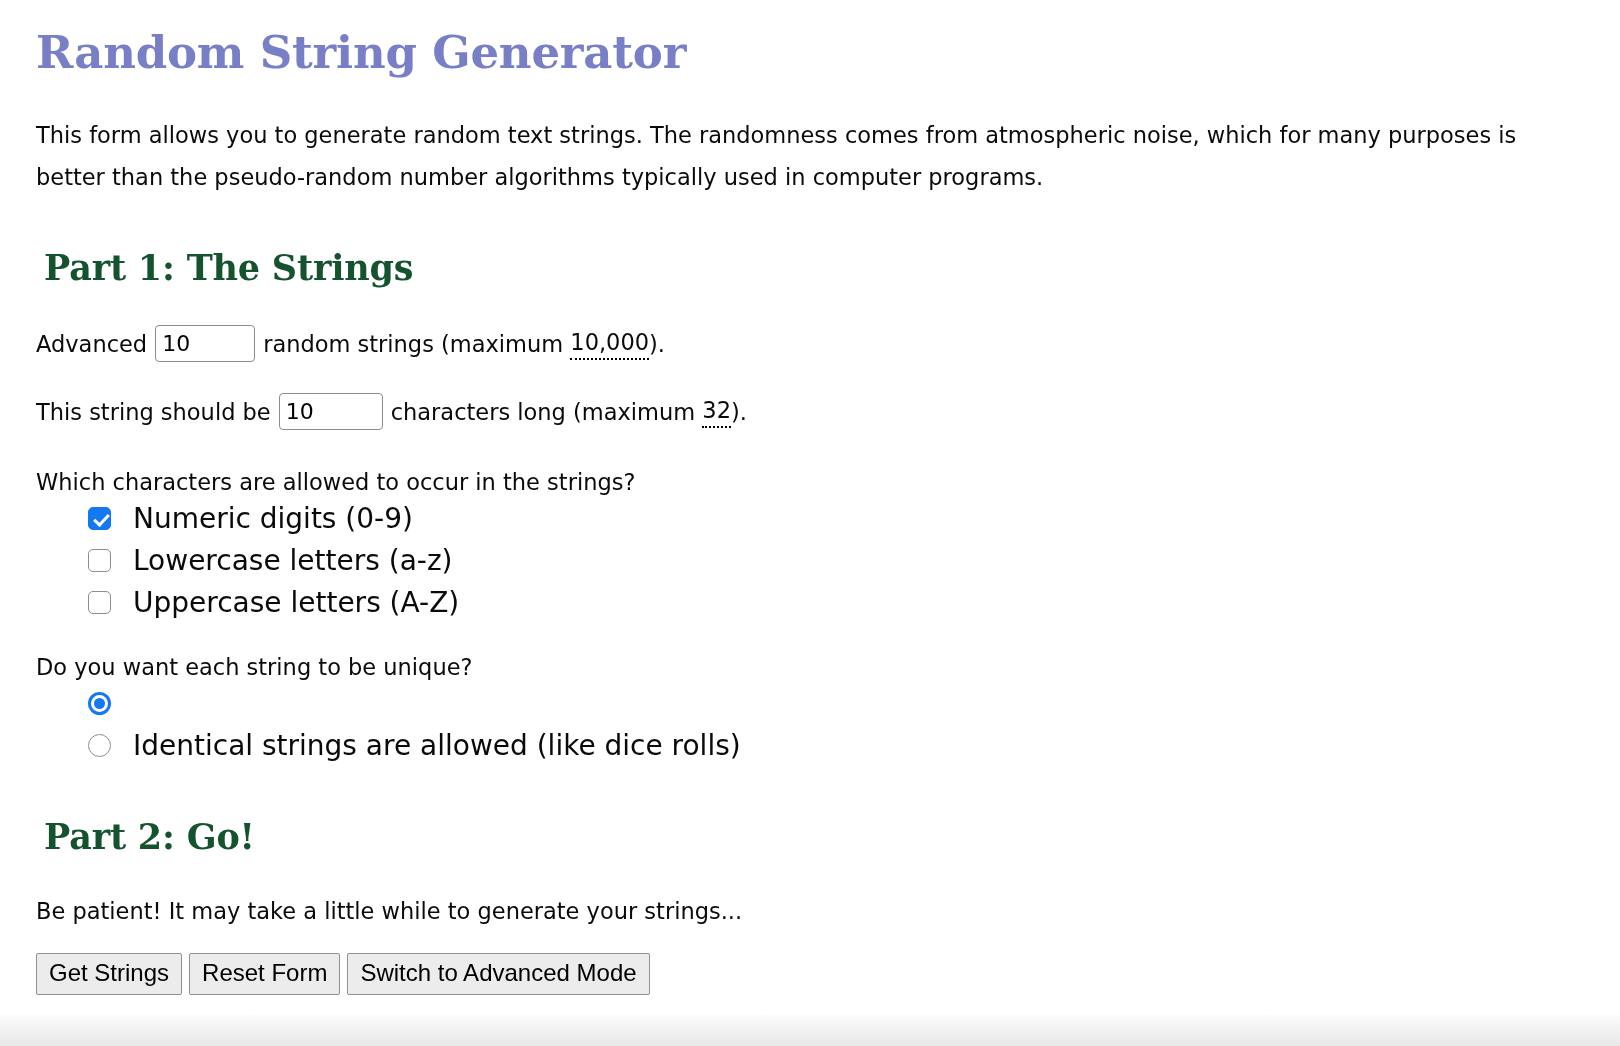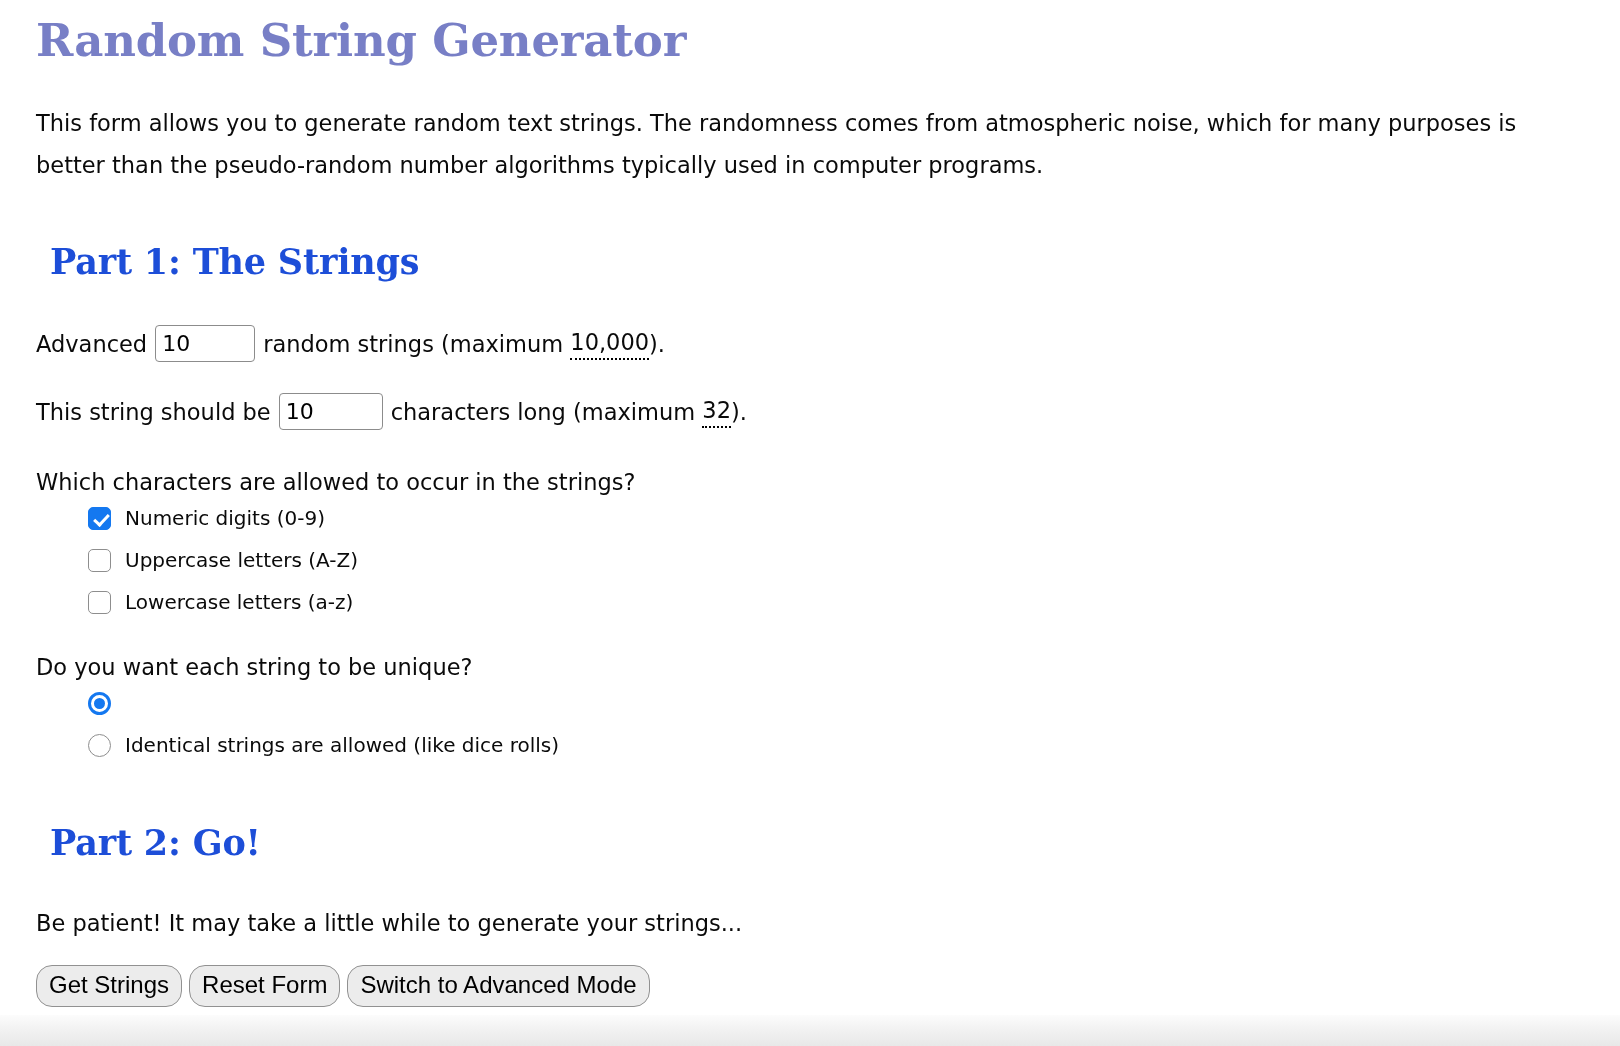--- a/index.html
+++ b/index.html
@@ -10,21 +10,21 @@
   body {
     width: 1620px;
     height: 1046px;
     position: relative;
     overflow: hidden;
     font-family: "DejaVu Sans", sans-serif;
     color: #000000;
   }
   .page {
     position: absolute;
-    left: 0; top: 0;
+    left: 0; top: 12px;
     width: 1620px;
     height: 1015px;
     background: #ffffff;
     padding: 0;
     box-sizing: border-box;
   }
   .inner {
     padding: 0 36px;
   }
 
@@ -37,22 +37,22 @@
     margin: 0;
     padding-top: 17px;
     letter-spacing: -0.2px;
   }
 
   h2.section-title {
     font-family: "DejaVu Serif", "Liberation Serif", serif;
     font-weight: bold;
     font-size: 35px;
     line-height: 1.05;
-    color: #1d4ed8;
-    margin: 14px;
+    color: #14532d;
+    margin: 8px;
     letter-spacing: -0.2px;
   }
 
   p.intro {
     font-family: "DejaVu Sans", sans-serif;
     font-size: 22.5px;
     line-height: 42px;
     margin: 0;
     color: #0a0a0a;
     max-width: 1520px;
@@ -91,23 +91,24 @@
 
   .opt-list {
     margin: 0;
     padding: 0 0 0 52px;
   }
   .opt {
     display: flex;
     align-items: center;
     height: 42px;
     font-family: "DejaVu Sans", sans-serif;
-    font-size: 20px;
+    font-size: 28px;
     color: #0a0a0a;
     white-space: nowrap;
+    gap: 8px;
   }
   .opt .ctl {
     margin-right: 14px;
     flex: 0 0 auto;
     display: inline-block;
   }
 
   
   .cb {
     width: 23px;
@@ -170,21 +171,21 @@
     display: flex;
     align-items: flex-start;
   }
   button.btn {
     font-family: "Liberation Sans", sans-serif;
     font-size: 24px;
     line-height: 1;
     color: #000000;
     background: #ececec;
     border: 1px solid #919191;
-    border-radius: 16px;
+    border-radius: 2px;
     padding: 7px 12px 9px 12px;
     margin: 0;
     cursor: default;
     box-sizing: border-box;
     height: 42px;
   }
   button.btn + button.btn { margin-left: 7px; }
   button.btn.spaced { margin-left: 60px; }
 
   .bottom-strip {
@@ -238,25 +239,25 @@
 
     <div class="q-label">Which characters are allowed to occur in the strings?</div>
 
     <div class="opt-list">
       <label class="opt">
         <span class="ctl cb checked"></span>
         <span>Numeric digits (0-9)</span>
       </label>
       <label class="opt">
         <span class="ctl cb"></span>
+        <span>Lowercase letters (a-z)</span>
+      </label>
+      <label class="opt">
+        <span class="ctl cb"></span>
         <span>Uppercase letters (A-Z)</span>
-      </label>
-      <label class="opt">
-        <span class="ctl cb"></span>
-        <span>Lowercase letters (a-z)</span>
       </label>
     </div>
 
     <div style="height:29px"></div>
 
     <div class="q-label">Do you want each string to be unique?</div>
 
     <div class="opt-list">
       <label class="opt">
         <span class="ctl rb selected"></span>

